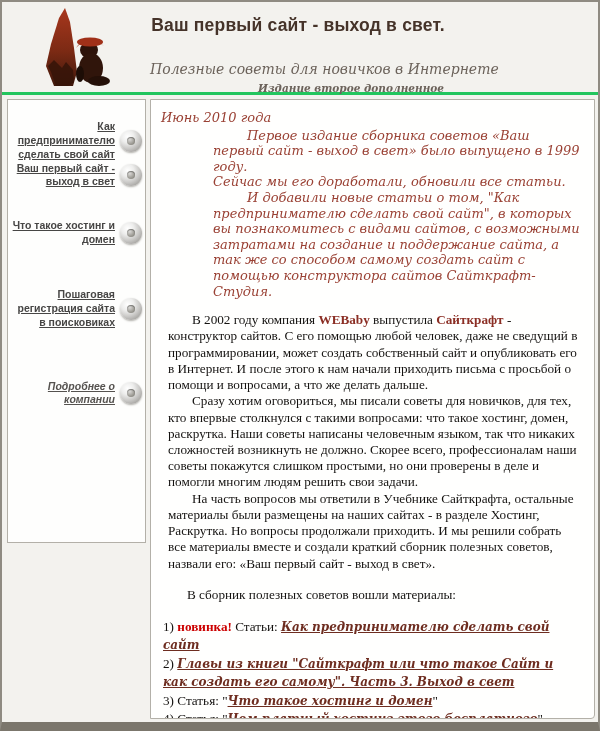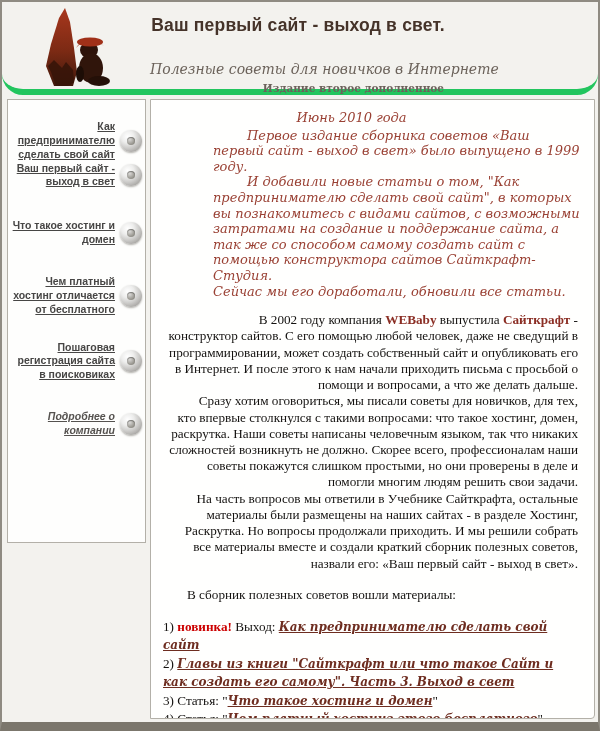--- a/index.html
+++ b/index.html
@@ -12,39 +12,38 @@
     background: #f3f2ee;
     border: 2px solid #8f8b82;
     border-bottom: 9px solid #7b766c;
     overflow: hidden;
   }
 
   
   .header {
     position: absolute; left:0; top:0; right:0; height: 93px;
     background: #f3f2ee;
-    border-bottom: 6px solid #22c55e;
-    border-radius: 21px;
+    border-bottom: 3px solid #22c55e;
   }
   .logo { position:absolute; left:16px; top:2px; width:104px; height:88px; }
   .titles { position:absolute; left:148px; top:13px; width:296px; text-align:center; }
   .site-title {
     font-family:"Liberation Sans", sans-serif;
     font-weight:bold; font-size:17.5px; color:#453329;
     white-space:nowrap; letter-spacing:.2px;
   }
   .site-subtitle {
     margin-top:25px;
     font-family:"DejaVu Serif", serif; font-style:italic;
     font-size:14px; color:#6b625a;
     white-space:nowrap;
   }
   .edition {
     margin-top:5px; text-align:right; padding-right:2px;
-    font-family:"DejaVu Serif", serif; font-weight:bold;
+    font-family:"DejaVu Serif", serif; font-style:italic; font-weight:bold;
     font-size:10.5px; color:#6b625a;
   }
 
   
   .sidebar {
     position:absolute; left:5px; top:97px; width:139px; height:444px;
     background:#fefefd; border:1px solid #b3b0a8;
     padding: 18px 3px 0 2px;
   }
   .nav-item {
@@ -64,39 +63,39 @@
     position:relative;
   }
   .nav-btn::after {
     content:""; position:absolute; left:50%; top:50%;
     transform:translate(-50%,-50%);
     width:8px; height:8px; border-radius:50%;
     background: radial-gradient(circle at 35% 30%, #dcdbd9, #98968f 65%, #87857e);
     box-shadow: inset 0 1px 1px rgba(0,0,0,.35);
   }
   .m1{margin-top:2px}.m2{}.m3{margin-top:30px}
-  .m4{margin-top:28px}.m5{margin-top:24px}.m6{margin-top:28px}
+  .m4{margin-top:28px}.m5{margin-top:41px}.m6{margin-top:50px}
 
   
   .main {
     position:absolute; left:148px; top:97px; width:445px; height:620px;
     background:#fffffe; border:1px solid #b3b0a8; border-radius:0 0 4px 0;
     padding: 10px 10px 0 10px; overflow:hidden;
   }
   .intro {
     font-family:"DejaVu Serif", serif; font-style:italic;
     color:#9a4134; font-size:13px; line-height:1.2;
   }
-  .date-line { text-align:center; padding-right:42px; margin-bottom:2px; }
+  .date-line { text-align:left; padding-right:42px; margin-bottom:2px; }
   .intro-p { margin-left:52px; }
   .intro-p.indent { text-indent:34px; }
 
   .body-text {
     margin-top:13px; color:#141210;
-    font-size:13.2px; line-height:1.23;text-align:right;
+    font-size:13.2px; line-height:1.23;
   }
   .para { text-indent:24px; margin:0 6px 0 7px; }
   .brand { font-weight:bold; color:#8b2e24; }
 
   .list-block { margin-top:14px; font-size:13.2px; line-height:1.32; color:#141210; margin-left:2px; }
   .list-heading { text-indent:24px; margin-bottom:15px; }
   .list-item { margin:0 4px 1px 0; }
   .badge { color:#cc0000; font-weight:bold;text-align:right; }
   .doc-link {
     font-family:"DejaVu Serif", serif; font-style:italic; font-weight:bold;
@@ -142,53 +141,49 @@
       <span class="nav-btn"></span>
     </div>
     <div class="nav-item m2">
       <a class="nav-label">Ваш первый сайт - выход в свет</a>
       <span class="nav-btn"></span>
     </div>
     <div class="nav-item m3">
       <a class="nav-label">Что такое хостинг и домен</a>
       <span class="nav-btn"></span>
     </div>
-    <div class="nav-item m4">
-      <a class="nav-label">Чем платный хостинг отличается от бесплатного</a>
-      <span class="nav-btn"></span>
-    </div>
     <div class="nav-item m5">
       <a class="nav-label">Пошаговая регистрация сайта в поисковиках</a>
       <span class="nav-btn"></span>
     </div>
     <div class="nav-item italic m6">
       <a class="nav-label">Подробнее о компании</a>
       <span class="nav-btn"></span>
     </div>
   </div>
 
   <div class="main">
 
     <div class="intro">
       <div class="date-line">Июнь 2010 года</div>
       <div class="intro-p indent">Первое издание сборника советов «Ваш первый сайт - выход в свет» было выпущено в 1999 году.</div>
+      <div class="intro-p">Сейчас мы его доработали, обновили все статьи.</div>
       <div class="intro-p indent">И добавили новые статьи о том, "Как предпринимателю сделать свой сайт", в которых вы познакомитесь с видами сайтов, с возможными затратами на создание и поддержание сайта, а так же со способом самому создать сайт с помощью конструктора сайтов Сайткрафт-Студия.</div>
-      <div class="intro-p">Сейчас мы его доработали, обновили все статьи.</div>
     </div>
 
     <div class="body-text">
       <p class="para"><span>В 2002 году компания </span><span class="brand">WEBaby</span><span> выпустила </span><span class="brand">Сайткрафт</span><span> - конструктор сайтов. С его помощью любой человек, даже не сведущий в программировании, может создать собственный сайт и опубликовать его в Интернет. И после этого к нам начали приходить письма с просьбой о помощи и вопросами, а что же делать дальше.</span></p>
       <p class="para">Сразу хотим оговориться, мы писали советы для новичков, для тех, кто впервые столкнулся с такими вопросами: что такое хостинг, домен, раскрутка. Наши советы написаны человечным языком, так что никаких сложностей возникнуть не должно. Скорее всего, профессионалам наши советы покажутся слишком простыми, но они проверены в деле и помогли многим людям решить свои задачи.</p>
       <p class="para">На часть вопросов мы ответили в Учебнике Сайткрафта, остальные материалы были размещены на наших сайтах - в разделе Хостинг, Раскрутка. Но вопросы продолжали приходить. И мы решили собрать все материалы вместе и создали краткий сборник полезных советов, назвали его: «Ваш первый сайт - выход в свет».</p>
     </div>
 
     <div class="list-block">
       <div class="list-heading">В сборник полезных советов вошли материалы:</div>
 
-      <div class="list-item"><span>1) </span><span class="badge">новинка!</span><span> Выход: </span><a class="doc-link">Как предпринимателю сделать свой сайт</a><span></span></div>
+      <div class="list-item"><span>1) </span><span class="badge">новинка!</span><span> Статьи: </span><a class="doc-link">Как предпринимателю сделать свой сайт</a><span></span></div>
 
       <div class="list-item"><span>2) </span><span class="badge"></span><span></span><a class="doc-link">Главы из книги "Сайткрафт или что такое Сайт и как создать его самому". Часть 3. Выход в свет</a><span></span></div>
 
       <div class="list-item"><span>3) </span><span class="badge"></span><span>Статья: "</span><a class="doc-link">Что такое хостинг и домен</a><span>"</span></div>
 
       <div class="list-item"><span>4) </span><span class="badge"></span><span>Статья: "</span><a class="doc-link">Чем платный хостинг этого бесплатного</a><span>"</span></div>
 
       <div class="list-item"><span>5) </span><span class="badge">обновлено!</span><span> Подробное руководство: "</span></div>
     </div>
 

